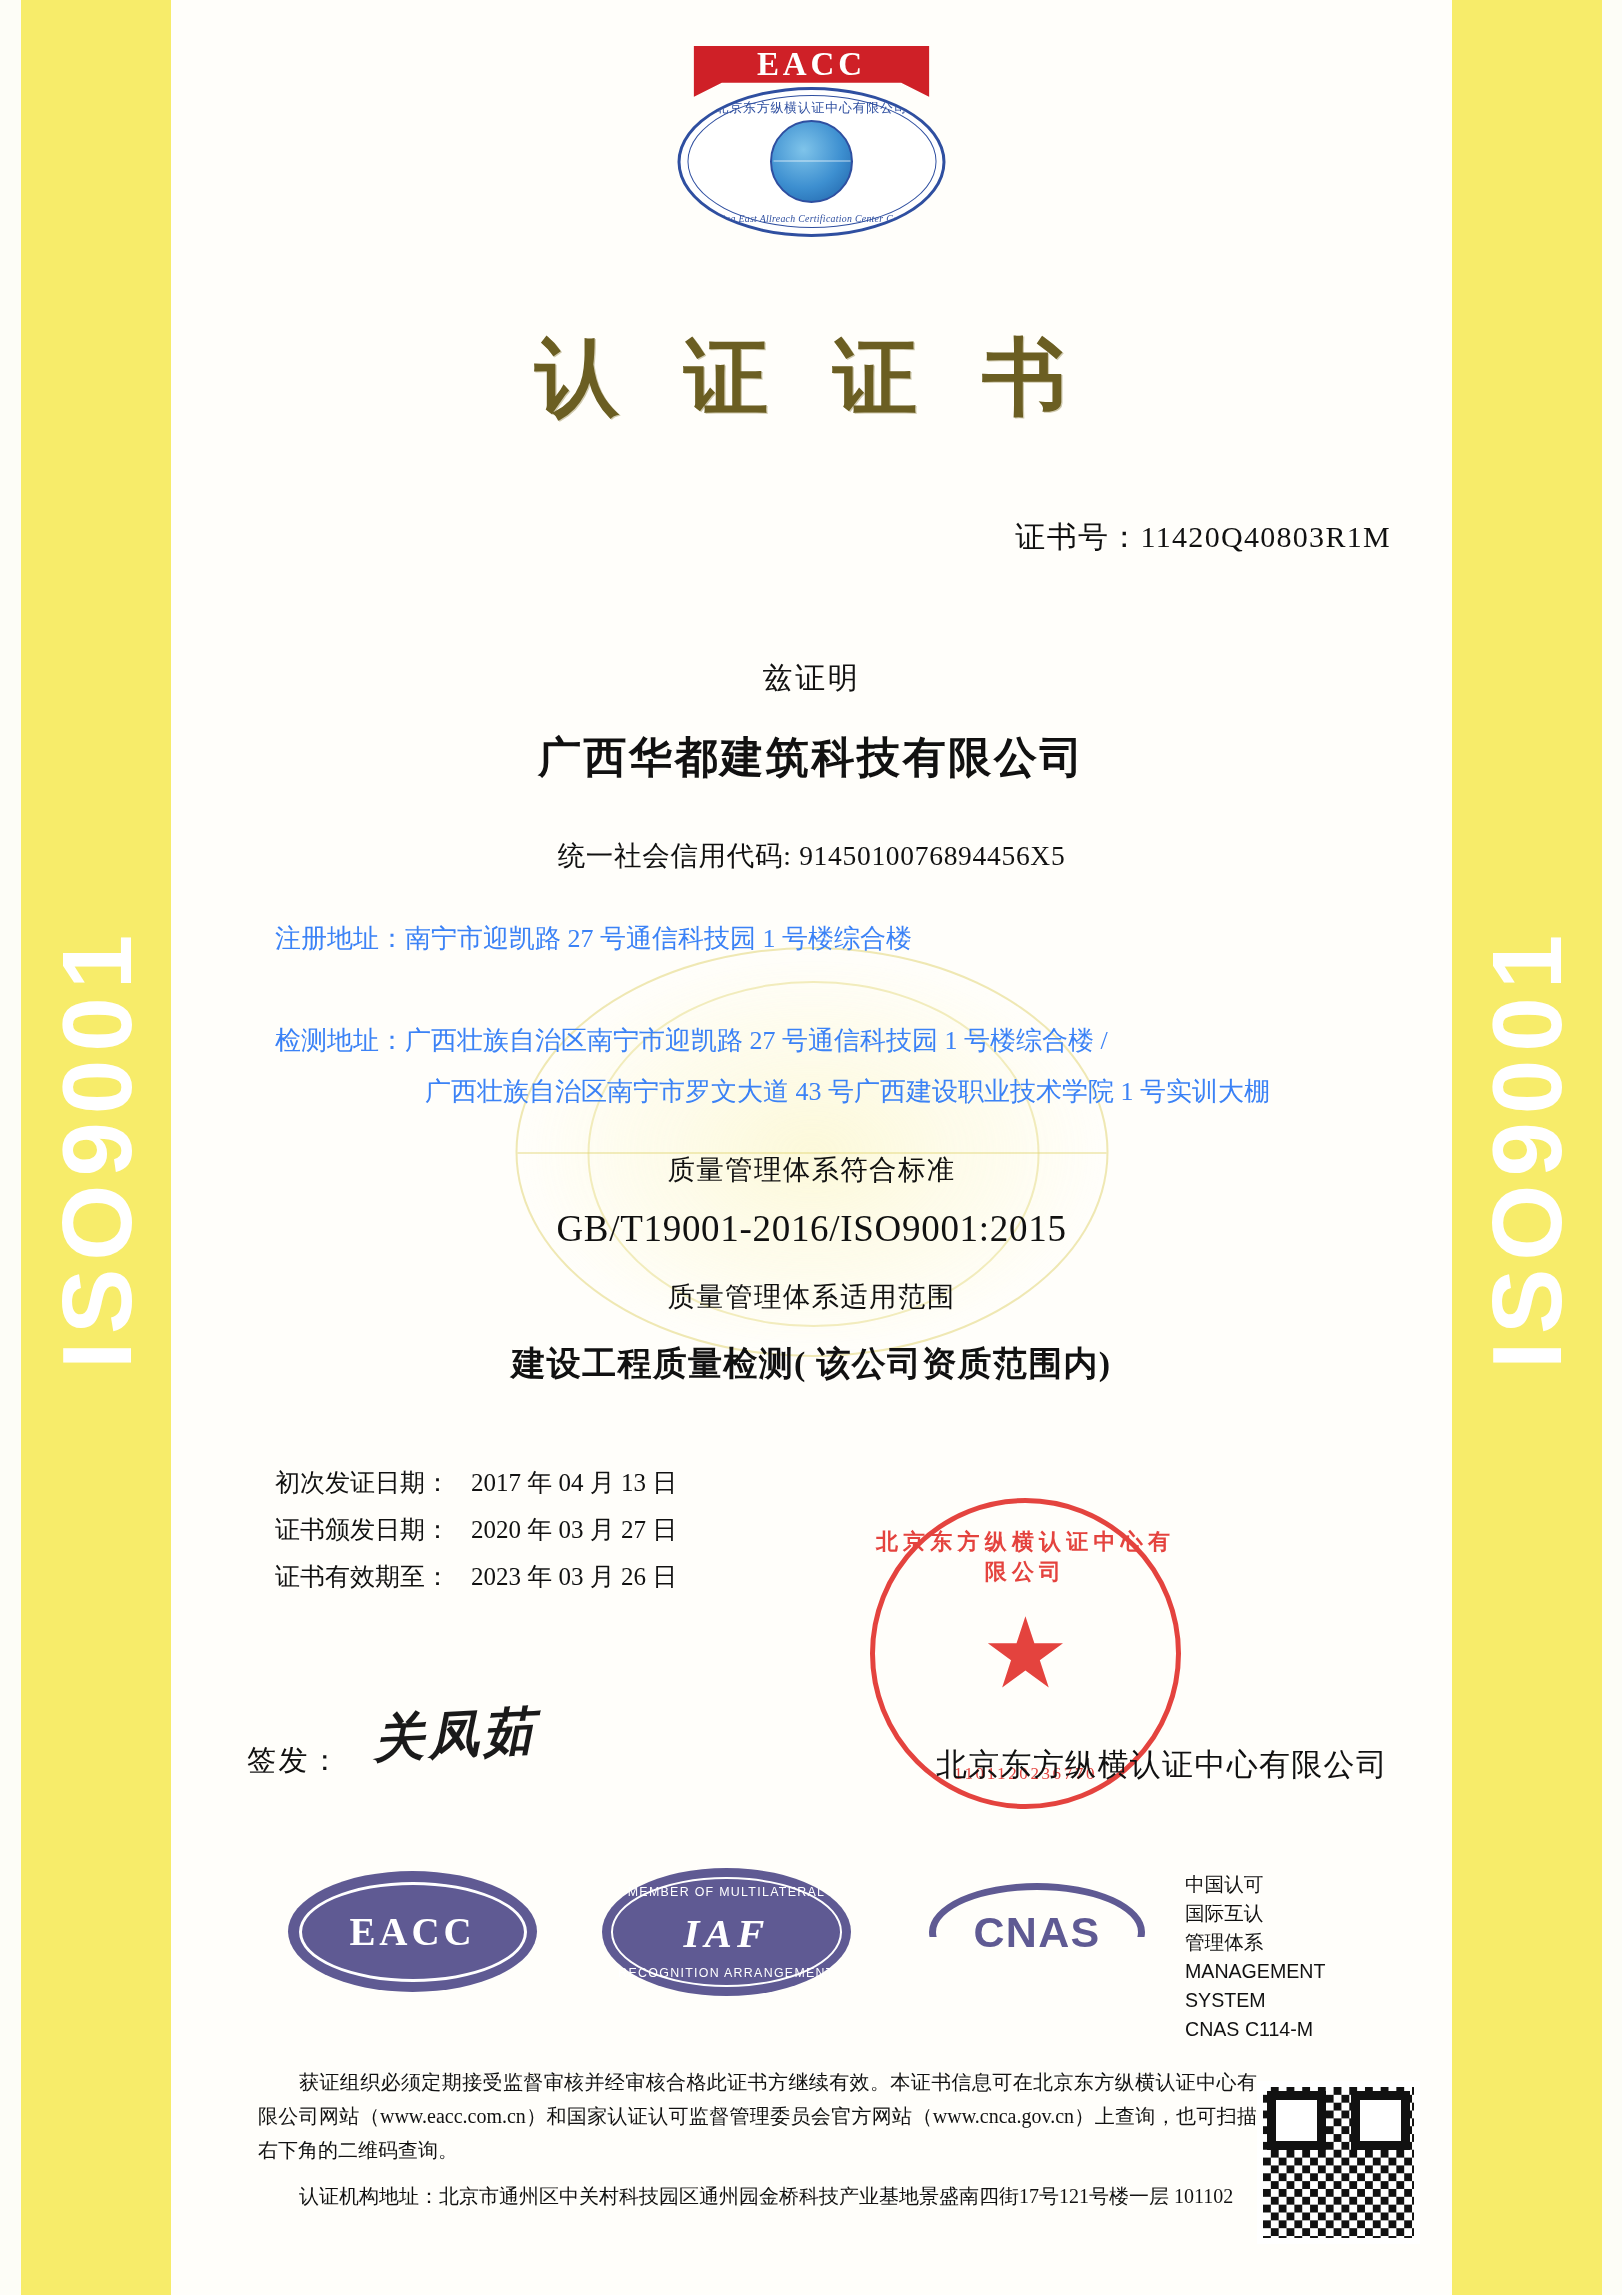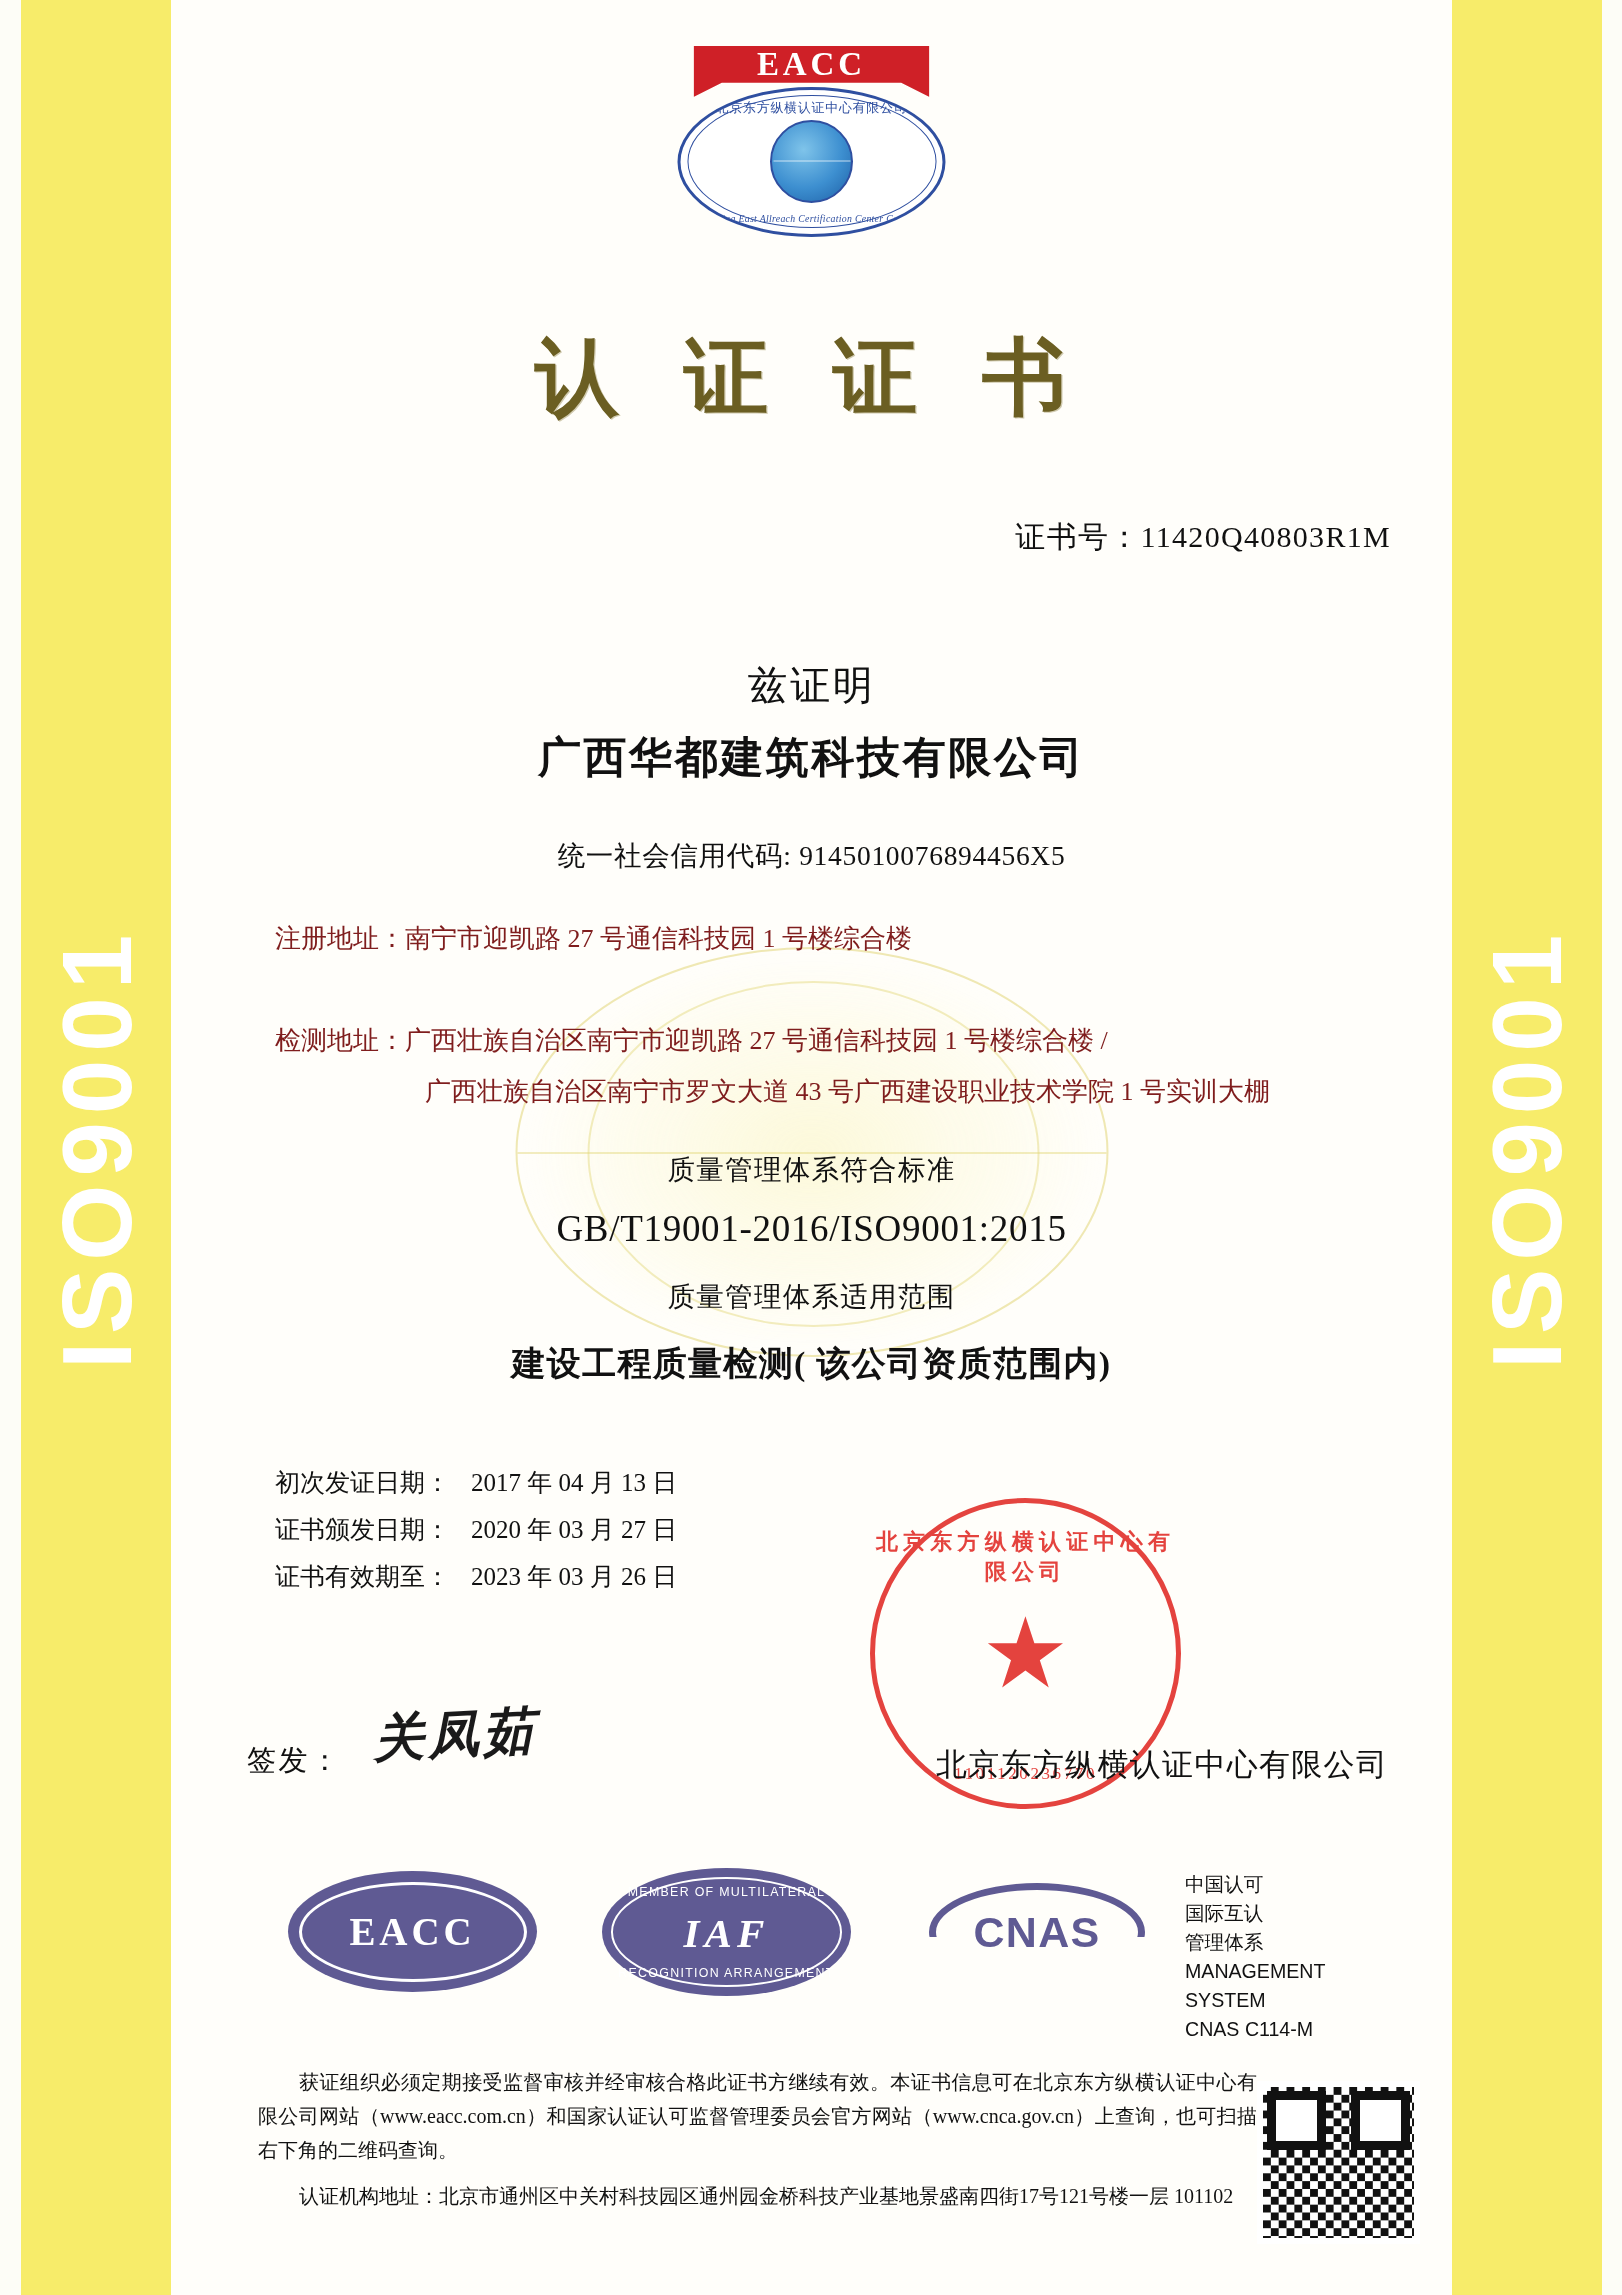--- a/index.html
+++ b/index.html
@@ -193,30 +193,30 @@
     letter-spacing: 1.3px;
   }
 
   
   .center-line {
     position: absolute;
     left: 0; right: 0;
     text-align: center;
     color: #111;
   }
-  .zizhengming { top: 658px; font-size: 40px; letter-spacing: 2.6px; }
+  .zizhengming { top: 658px; font-size: 30px; letter-spacing: 2.6px; }
   .company     { top: 729px; font-size: 43px; font-weight: bold; letter-spacing: 2.6px; }
   .credit      { top: 838px; font-size: 27.5px; letter-spacing: 0.7px; }
 
   .addr {
     position: absolute;
     left: 275px;
     right: 196px;
     font-size: 26px;
-    color: #7f1d1d;
+    color: #3b82f6;
     line-height: 46px;
     white-space: nowrap;
   }
   .addr-1 { top: 916px; }
   .addr-2 { top: 967px; }
   .addr-3 { top: 1018px; }
   .addr-4 { top: 1069px; left: 425px; }
 
   .std-label   { top: 1152px; font-size: 27.5px; letter-spacing: 1.3px; }
   .std-value   { top: 1207px; font-size: 37px; letter-spacing: 0.7px; }

